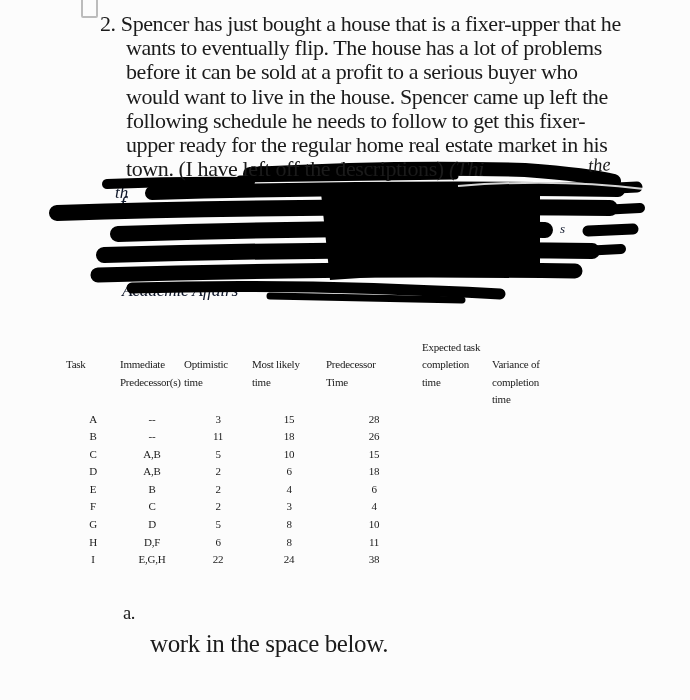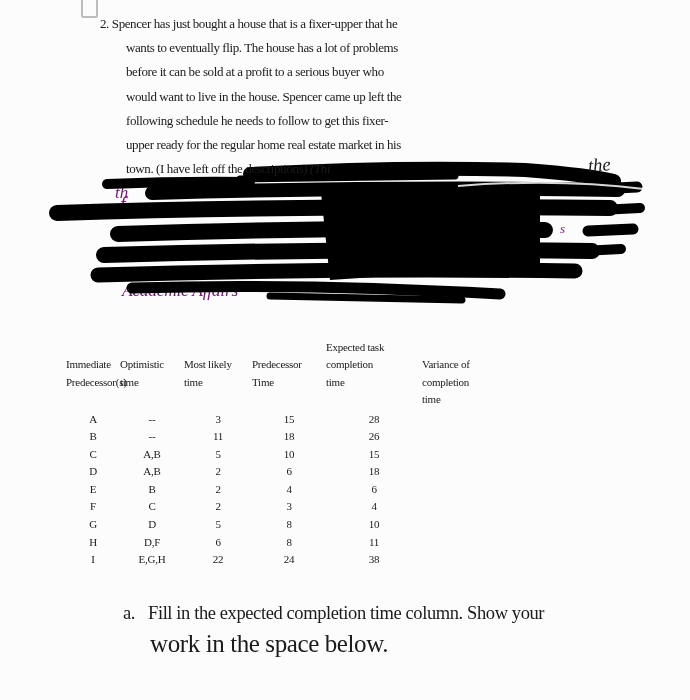--- a/index.html
+++ b/index.html
@@ -22,29 +22,29 @@
     border-radius: 2px;
     background: transparent;
   }
 
   
   .para { position: absolute; z-index: 3; left: 0; top: 0; width: 690px; }
   .pline {
     position: absolute;
     left: 126px;
     white-space: nowrap;
-    font-size: 13px;
+    font-size: 22px;
     line-height: 24px;
     letter-spacing: -0.4px;
   }
   .pline.first { left: 100px; }
   .it { font-style: italic; }
 
   
-  .frag { position: absolute; z-index: 1; font-style: italic; white-space: nowrap; color: #701a75; }
+  .frag { position: absolute; z-index: 1; font-style: italic; white-space: nowrap; color: #0f172a; }
   .frag-upper  { left: 115px; top: 183px; font-size: 17px; }
   .frag-mid    { left: 120px; top: 193px; font-size: 20px; }
   .frag-lower  { left: 122px; top: 280px; font-size: 17.5px; letter-spacing: -0.3px; }
   .frag-small  { left: 560px; top: 221px; font-size: 13px; }
   .frag-trailing {
     position: absolute; z-index: 3;
     left: 588px; top: 155px;
     font-size: 18.5px; font-style: italic;
     transform: rotate(-4deg);
   }
@@ -109,20 +109,23 @@
       <path d="M588,231 L633,229" stroke-width="11"></path>
       <path d="M582,251 L621,249" stroke-width="10"></path>
     </g>
     <path d="M320,183 L540,187 L540,266 L330,280 Z" fill="#000000"></path>
     <path d="M458,186 Q556,178 644,189" stroke="#fcfcfc" stroke-width="2" fill="none" opacity="0.85"></path>
   </svg>
 
   <div class="sched">
     <div class="hrow">
       <div class="hcell">
+        <div>Task</div>
+      </div>
+      <div class="hcell">
         <div>Immediate</div>
         <div>Predecessor(s)</div>
       </div>
       <div class="hcell">
         <div>Optimistic</div>
         <div>time</div>
       </div>
       <div class="hcell">
         <div>Most likely</div>
         <div>time</div>
@@ -222,16 +225,15 @@
         <div class="dcell">22</div>
         <div class="dcell">24</div>
         <div class="dcell">38</div>
         <div class="dcell"></div>
         <div class="dcell"></div>
       </div>
     </div>
   </div>
 
   <div class="q-label">a.</div>
-  <div class="q-line1">Fill in the expected completion time column. Show your</div>
   <div class="q-line2">work in the space below.</div>
 
 </div>
 
 </body></html>

